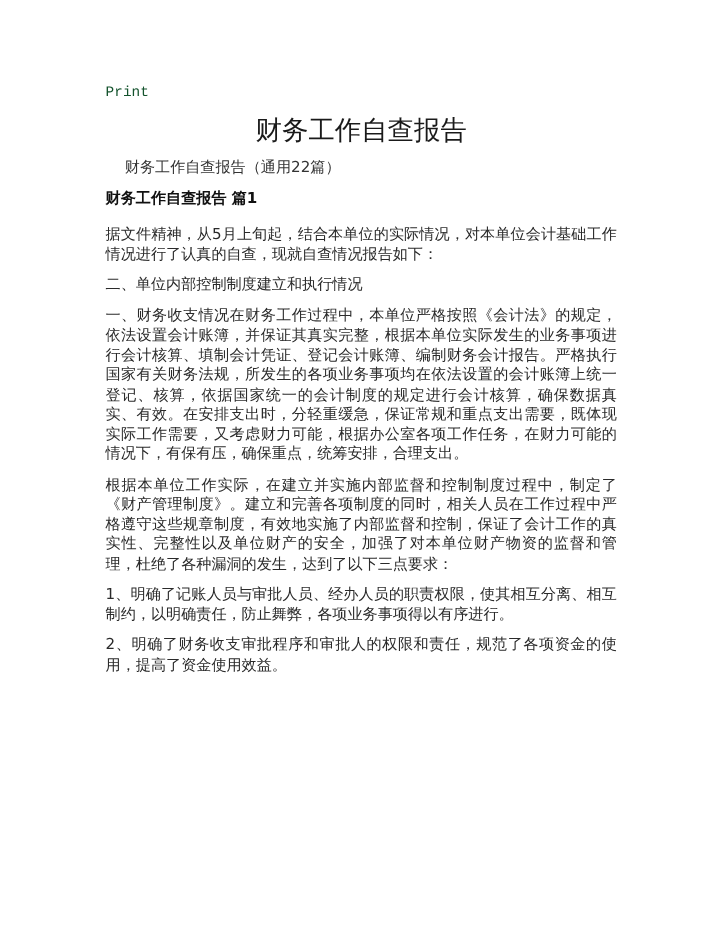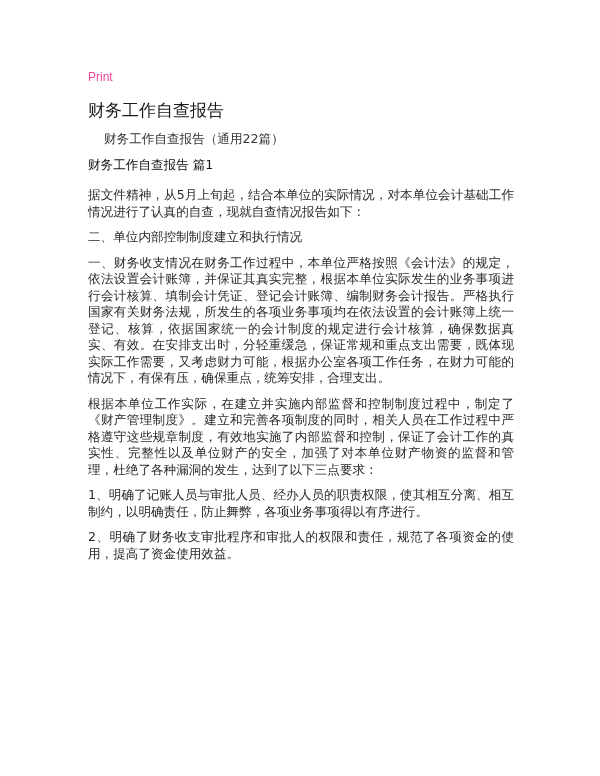--- a/index.html
+++ b/index.html
@@ -18,31 +18,32 @@
     .page {
       position: absolute;
       left: 88px;
       top: 0;
       width: 426px;
     }
     .print-label {
       position: absolute;
       left: 0;
       top: 70px;
-      font-family: Liberation Sans, sans-serif;
+      font-family: Liberation Mono, monospace;
       font-size: 12px;
-      color: #ec4899;
+      color: #14532d;
       line-height: 14px;
     }
     .doc-title {
       position: absolute;
       left: 0;
       top: 98px;
       width: 426px;
-      font-size: 17px;
+      text-align: center;
+      font-size: 22px;
       line-height: 24px;
       color: #1a1a1a;
       font-weight: normal;
       margin: 0;
       letter-spacing: 0px;
     }
     .subtitle {
       position: absolute;
       left: 16px;
       top: 131px;
@@ -50,21 +51,21 @@
       line-height: 16.4px;
       color: #333;
       margin: 0;
     }
     .section-heading {
       position: absolute;
       left: 0;
       top: 157px;
       font-size: 12.6px;
       line-height: 16.4px;
-      font-weight: normal;
+      font-weight: bold;
       color: #111;
       margin: 0;
     }
     .body {
       position: absolute;
       left: 0;
       top: 187px;
       width: 426px;
     }
     .para {

